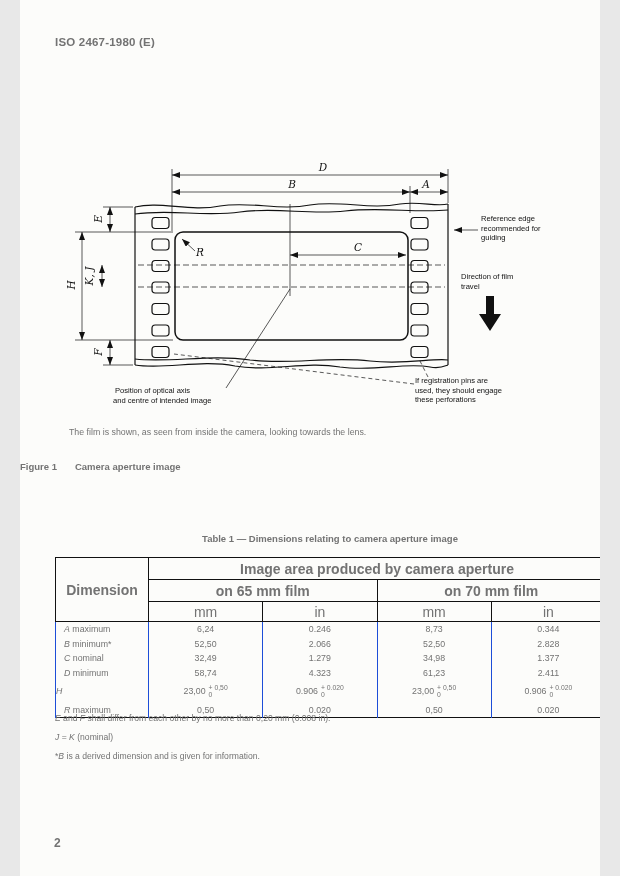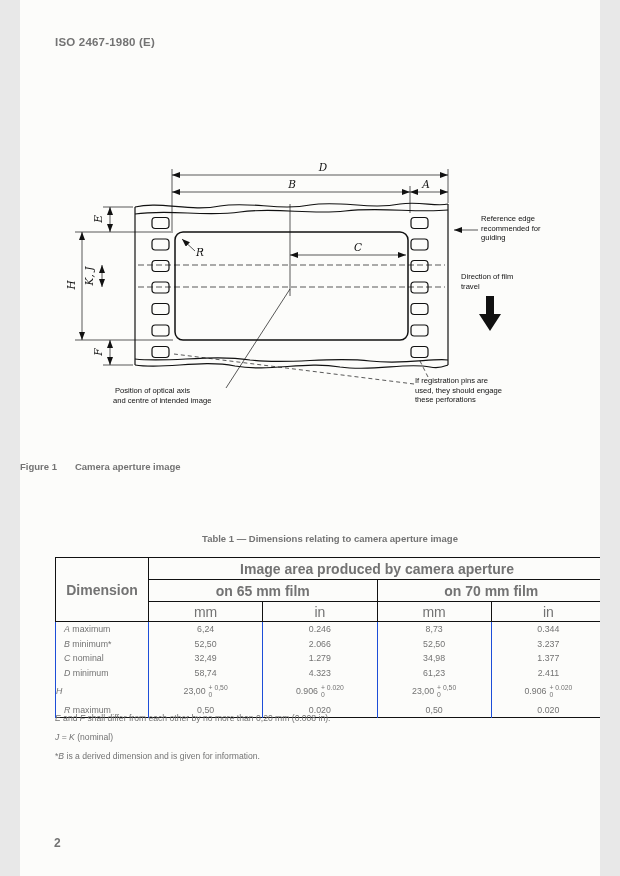--- a/index.html
+++ b/index.html
@@ -132,20 +132,21 @@
       <text class="ann" x="395" y="228">If registration pins are</text>
       <text class="ann" x="395" y="237.5">used, they should engage</text>
       <text class="ann" x="395" y="247">these perforations</text>
     </g>
     <g>
       <text class="ann" x="95" y="238">Position of optical axis</text>
       <text class="ann" x="93" y="247.5">and centre of intended image</text>
     </g>
   </svg>
 
+  <div class="fig-caption">The film is shown, as seen from inside the camera, looking towards the lens.</div>
 
   <div class="fig-title">
     <span>Figure 1</span><span class="sep"></span><span>Camera aperture image</span>
   </div>
 
   <div class="tbl-title">Table 1 — Dimensions relating to camera aperture image</div>
 
   <table class="dims-table">
     <thead>
       <tr>
@@ -169,21 +170,21 @@
         <td>6,24</td>
         <td>0.246</td>
         <td>8,73</td>
         <td>0.344</td>
       </tr>
       <tr>
         <td class="dimname"><i>B</i> <span>minimum*</span></td>
         <td>52,50</td>
         <td>2.066</td>
         <td>52,50</td>
-        <td>3.237</td>
+        <td>2.828</td>
       </tr>
       <tr>
         <td class="dimname"><i>C</i> <span>nominal</span></td>
         <td>32,49</td>
         <td>1.279</td>
         <td>34,98</td>
         <td>1.377</td>
       </tr>
       <tr>
         <td class="dimname"><i>D</i> <span>minimum</span></td>

